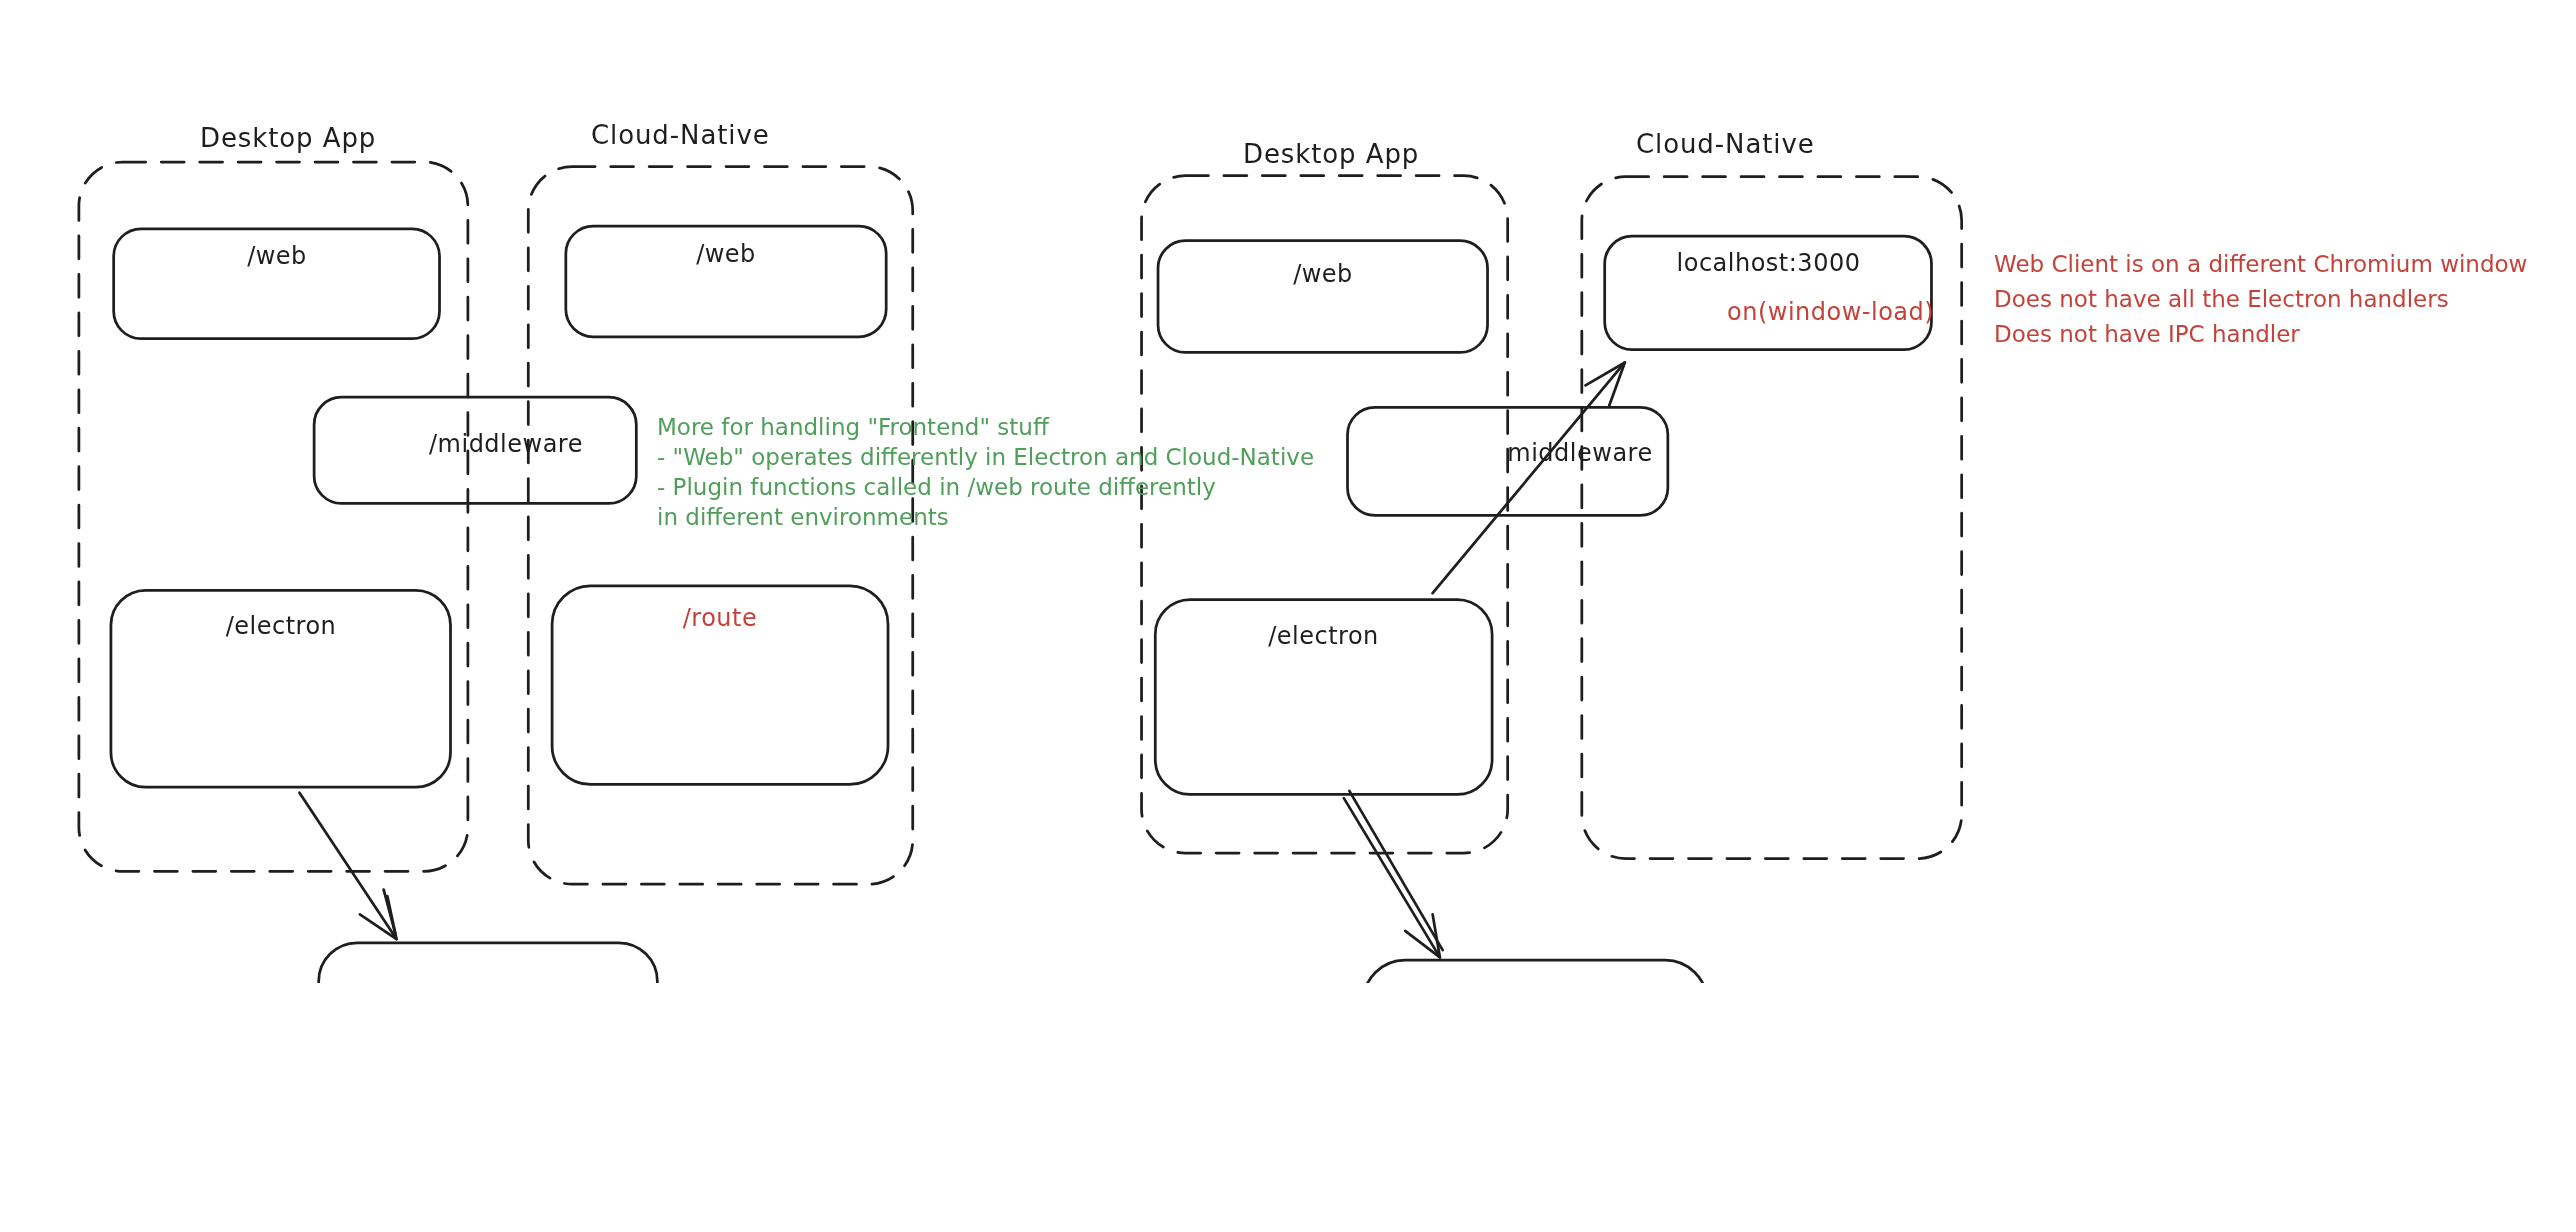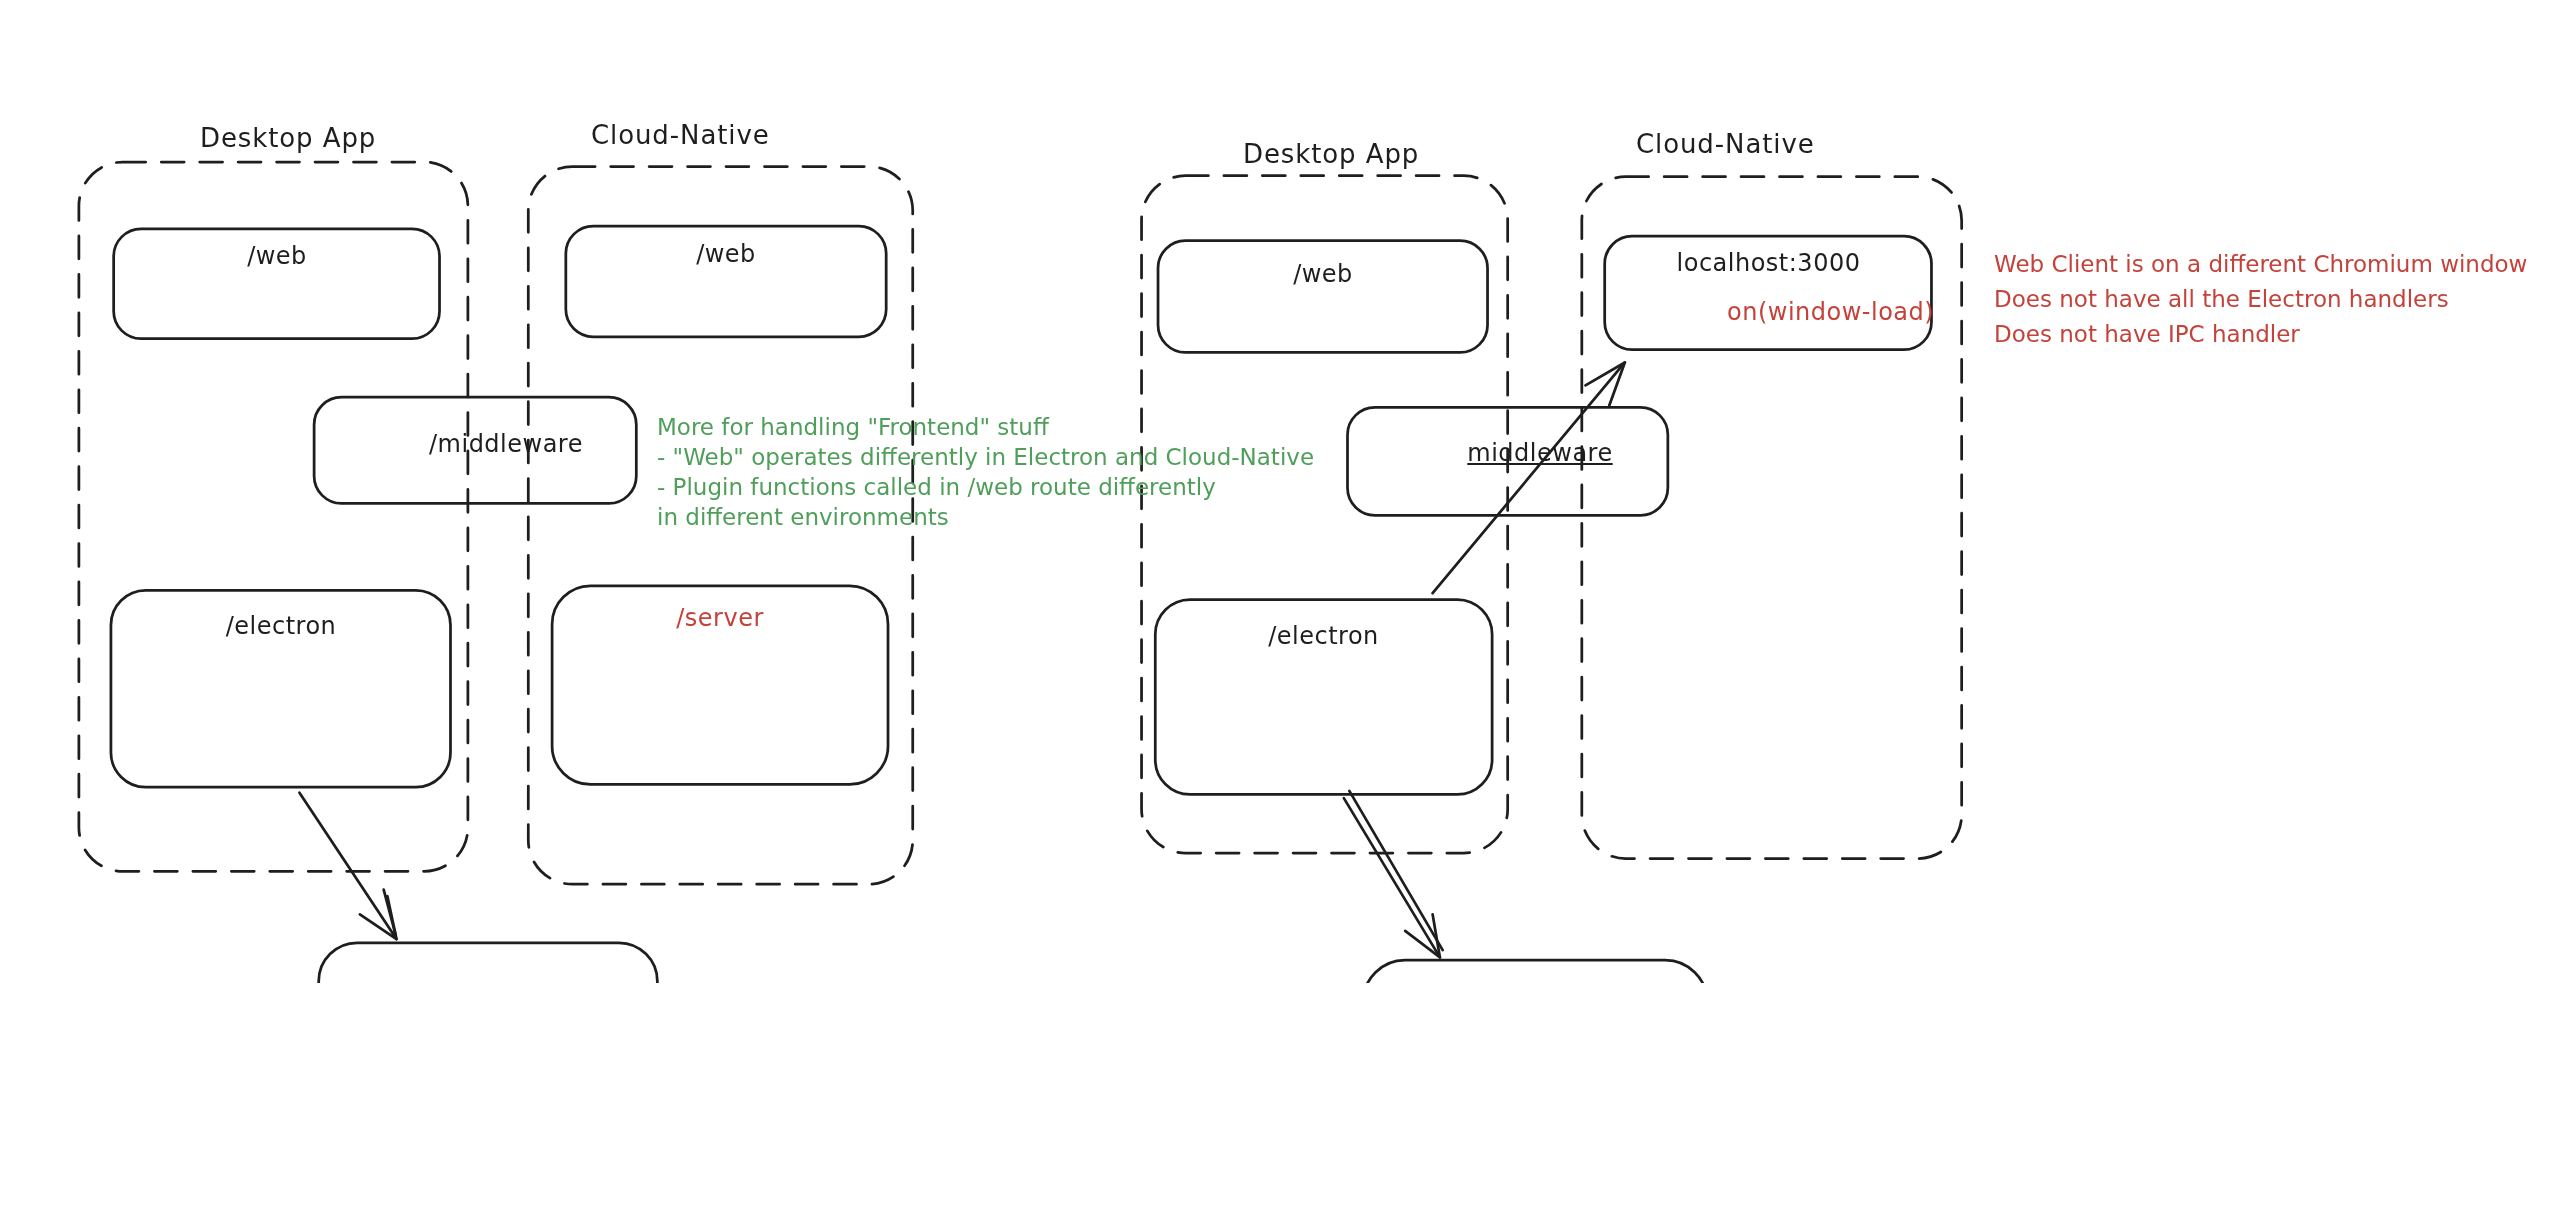--- a/index.html
+++ b/index.html
@@ -58,35 +58,35 @@
     <path d="M1565,999 L1573,1046 L1535,1017" stroke="#1e1e1e"></path>
   </svg>
 
   <div class="txt container-lbl" style="left:200px;top:123px;">Desktop App</div>
   <div class="txt container-lbl" style="left:591px;top:120px;">Cloud-Native</div>
 
   <div class="txt box-lbl" style="left:114px;width:326px;top:242px;">/web</div>
   <div class="txt box-lbl" style="left:314px;width:322px;top:430px;margin-left:31px;">/middleware</div>
   <div class="txt box-lbl" style="left:111px;width:340px;top:612px;">/electron</div>
   <div class="txt box-lbl" style="left:566px;width:320px;top:240px;">/web</div>
-  <div class="txt box-lbl red" style="left:552px;width:336px;top:604px;">/server</div>
+  <div class="txt box-lbl red" style="left:552px;width:336px;top:604px;">/route</div>
   <div class="txt box-lbl" style="left:319px;width:339px;top:967px;margin-top:40px;">/plugins</div>
 
   <div class="txt note green" style="left:657px;top:412px;">
     <div>More for handling "Frontend" stuff</div>
     <div>- "Web" operates differently in Electron and Cloud-Native</div>
     <div>- Plugin functions called in /web route differently</div>
     <div>in different environments</div>
   </div>
 
   <div class="txt container-lbl" style="left:1243px;top:139px;">Desktop App</div>
   <div class="txt container-lbl" style="left:1636px;top:129px;">Cloud-Native</div>
 
   <div class="txt box-lbl" style="left:1158px;width:330px;top:260px;">/web</div>
-  <div class="txt box-lbl" style="left:1380px;width:320px;top:439px;text-decoration:underline;">middleware</div>
+  <div class="txt box-lbl" style="left:1420px;width:320px;top:439px;">middleware</div>
   <div class="txt box-lbl" style="left:1155px;width:337px;top:622px;">/electron</div>
   <div class="txt box-lbl" style="left:1605px;width:327px;top:249px;">localhost:3000</div>
   <div class="txt box-lbl red" style="left:1727px;top:298px;text-align:left;">on(window-load)</div>
   <div class="txt box-lbl" style="left:1363px;width:344px;top:992px;">Client</div>
 
   <div class="txt note red" style="left:1994px;top:247px;line-height:35px;">
     <div>Web Client is on a different Chromium window</div>
     <div>Does not have all the Electron handlers</div>
     <div>Does not have IPC handler</div>
   </div>

